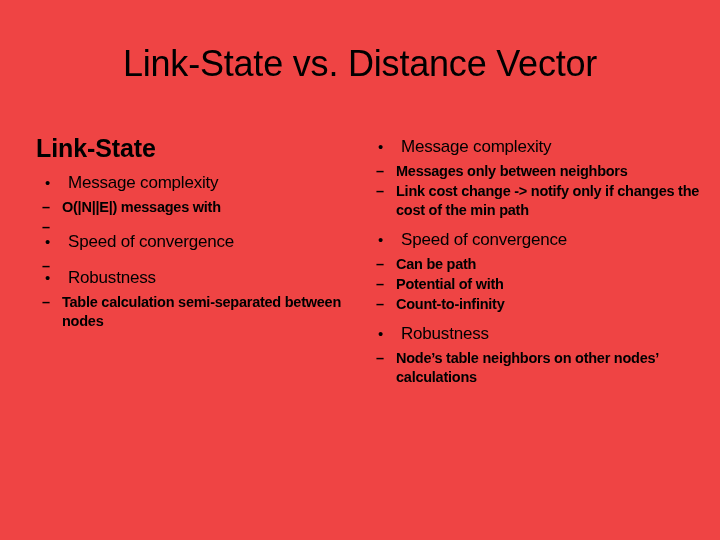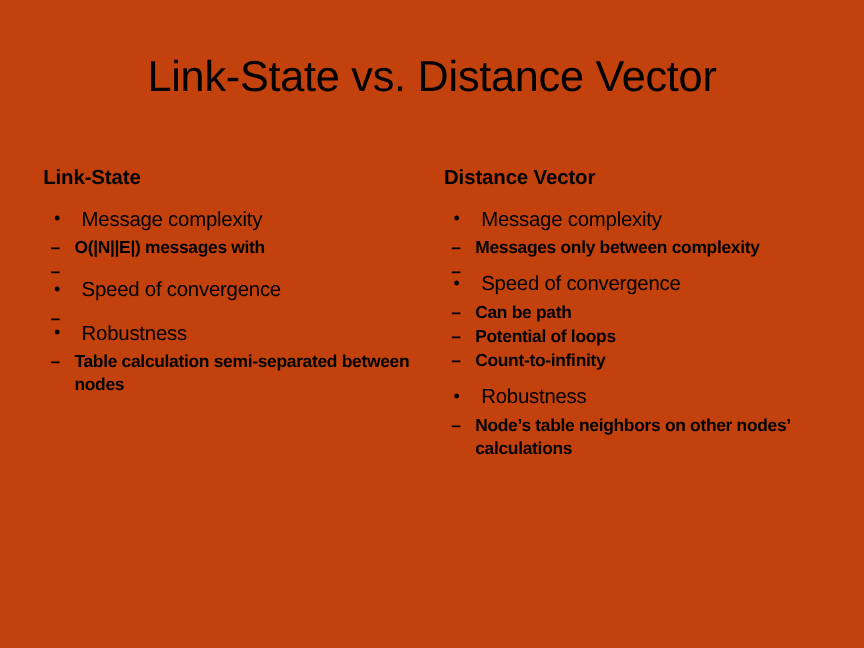--- a/index.html
+++ b/index.html
@@ -15,21 +15,21 @@
     overflow: hidden;
     position: relative;
   }
 
   .slide {
     position: absolute;
     left: 0;
     top: 0;
     width: 720px;
     height: 540px;
-    background: #c2410c;
+    background: #ef4444;
   }
 
   
   .slide-title {
     position: absolute;
     left: 36px;
     top: 42px;
     width: 648px;
     text-align: center;
     font-size: 36px;
@@ -42,21 +42,21 @@
 
   
   .col {
     position: absolute;
     top: 136px;
   }
   .col-left  { left: 36px;  width: 330px; }
   .col-right { left: 370px; width: 330px; }
 
   .col-heading {
-    font-size: 17px;
+    font-size: 25px;
     font-weight: bold;
     line-height: 24px;
     margin: 0 0 12px 0;
     letter-spacing: -0.1px;
   }
 
   
   .bullets {
     list-style: none;
     margin: 0;
@@ -170,53 +170,53 @@
             <span>Table calculation semi-separated between nodes</span>
           </li>
         </ul>
       </li>
 
     </ul>
   </div>
 
   <div class="col col-right">
 
-    <div class="col-heading">Distance Vector</div>
 
     <ul class="bullets">
 
       <li class="group-right">
         <div class="bullet-l1">
           <span class="marker">•</span>
           <span>Message complexity</span>
         </div>
         <ul class="sublist">
           <li class="bullet-l2">
             <span class="marker">–</span>
-            <span>Messages only between complexity</span>
-          </li>
-          <li class="bullet-l2">
-            <span class="marker">–</span>
+            <span>Messages only between neighbors</span>
+          </li>
+          <li class="bullet-l2">
+            <span class="marker">–</span>
+            <span>Link cost change -&gt; notify only if changes the cost of the min path</span>
           </li>
         </ul>
       </li>
 
       <li class="group-right">
         <div class="bullet-l1">
           <span class="marker">•</span>
           <span>Speed of convergence</span>
         </div>
         <ul class="sublist">
           <li class="bullet-l2">
             <span class="marker">–</span>
             <span>Can be path</span>
           </li>
           <li class="bullet-l2">
             <span class="marker">–</span>
-            <span>Potential of loops</span>
+            <span>Potential of with</span>
           </li>
           <li class="bullet-l2">
             <span class="marker">–</span>
             <span>Count-to-infinity</span>
           </li>
         </ul>
       </li>
 
       <li class="group-right">
         <div class="bullet-l1">

